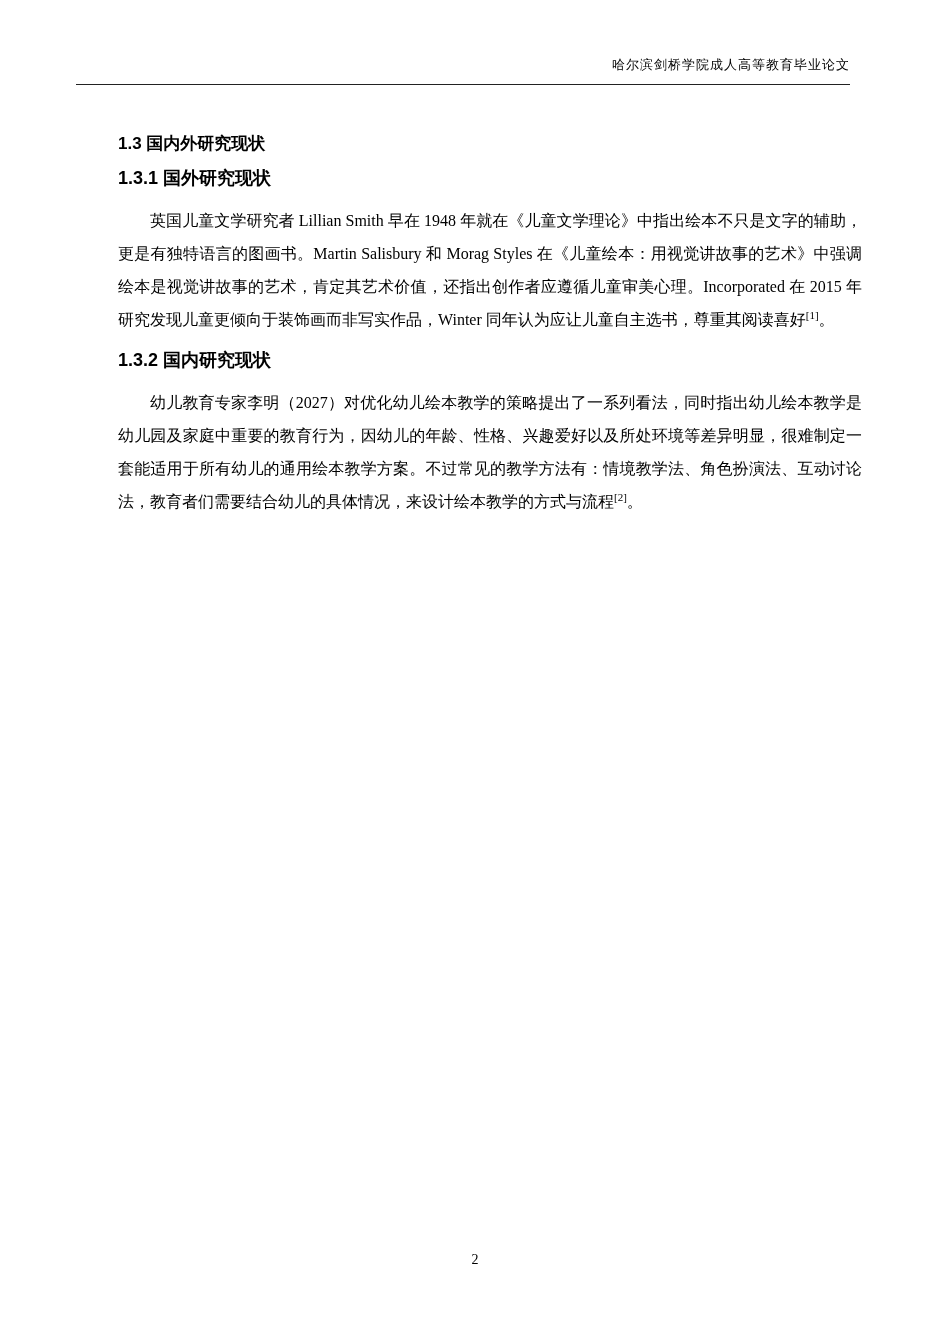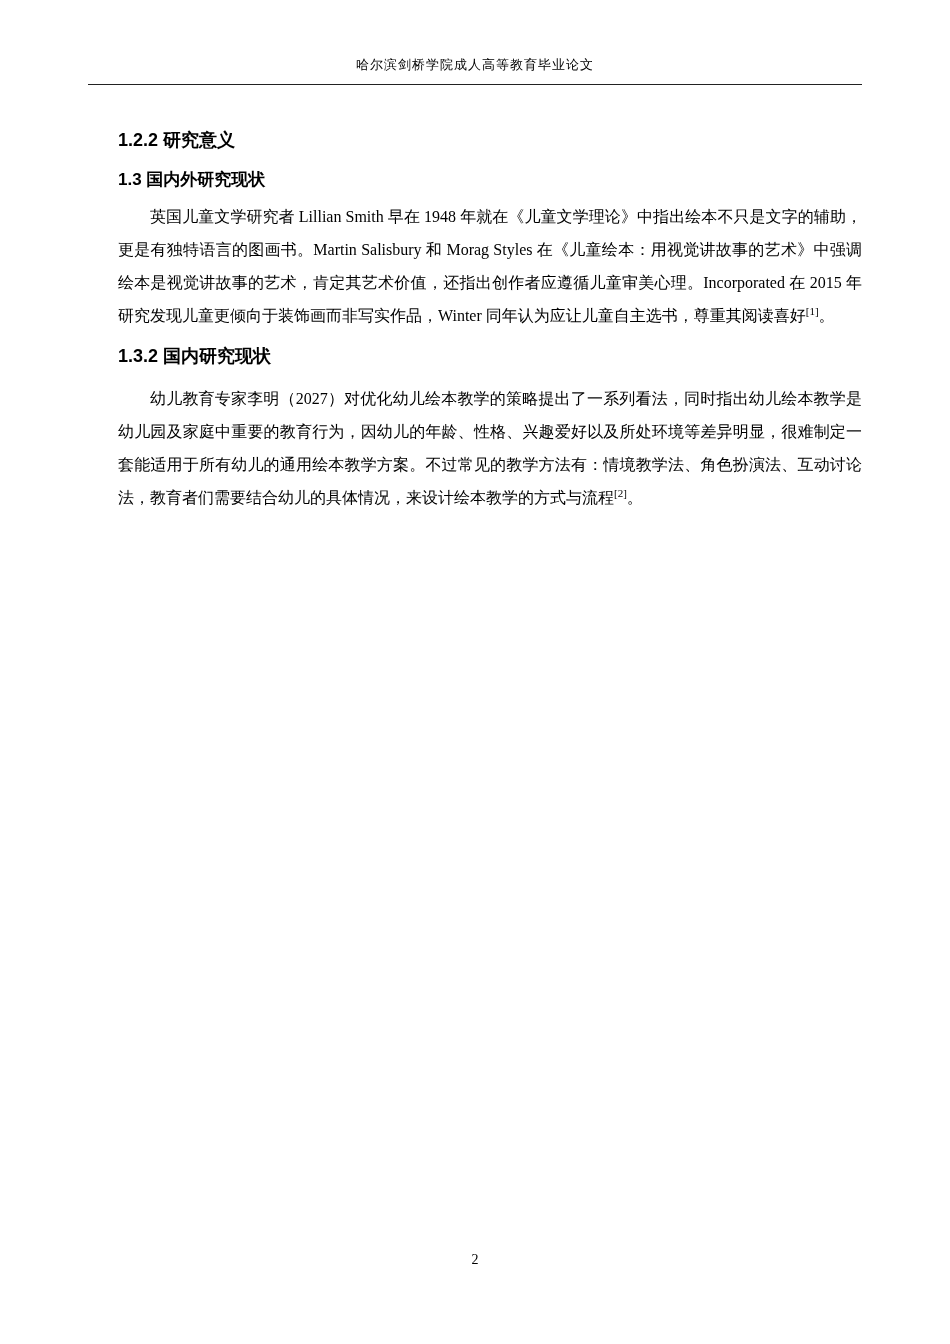--- a/index.html
+++ b/index.html
@@ -12,23 +12,23 @@
     width: 950px;
     height: 1344px;
     background: #ffffff;
     color: #000000;
     overflow: hidden;
     font-family: "Liberation Serif", "DejaVu Serif", serif;
   }
   .header {
     position: absolute;
     top: 56px;
-    left: 88px;
+    left: 76px;
     width: 774px;
-    text-align: center;
+    text-align: right;
     font-size: 13px;
     letter-spacing: 1px;
     padding-bottom: 10px;
     border-bottom: 1px solid #222222;
   }
   .content {
     position: absolute;
     top: 116px;
     left: 118px;
     width: 744px;
@@ -77,25 +77,25 @@
 <div class="page">
 
   <div class="header">
     <span>哈尔滨剑桥学院成人高等教育毕业论文</span>
   </div>
 
   <div class="content">
 
 
 
-    <div class="h3">1.2.2 研究意义</div>
 
 
     <div class="h2">1.3  国内外研究现状</div>
 
+    <div class="h3">1.3.1  国外研究现状</div>
 
     <p class="para"><span>英国儿童文学研究者 Lillian Smith 早在 1948 年就在《儿童文学理论》中指出绘本不只是文字的辅助，更是有独特语言的图画书。Martin Salisbury 和 Morag Styles 在《儿童绘本：用视觉讲故事的艺术》中强调绘本是视觉讲故事的艺术，肯定其艺术价值，还指出创作者应遵循儿童审美心理。Incorporated 在 2015 年研究发现儿童更倾向于装饰画而非写实作品，Winter 同年认为应让儿童自主选书，尊重其阅读喜好</span><sup class="ref">[1]</sup><span>。</span></p>
 
     <div class="h3">1.3.2  国内研究现状</div>
 
     <p class="para"><span>幼儿教育专家李明（2027）对优化幼儿绘本教学的策略提出了一系列看法，同时指出幼儿绘本教学是幼儿园及家庭中重要的教育行为，因幼儿的年龄、性格、兴趣爱好以及所处环境等差异明显，很难制定一套能适用于所有幼儿的通用绘本教学方案。不过常见的教学方法有：情境教学法、角色扮演法、互动讨论法，教育者们需要结合幼儿的具体情况，来设计绘本教学的方式与流程</span><sup class="ref">[2]</sup><span>。</span></p>
 
   </div>
 
   <div class="footer">

